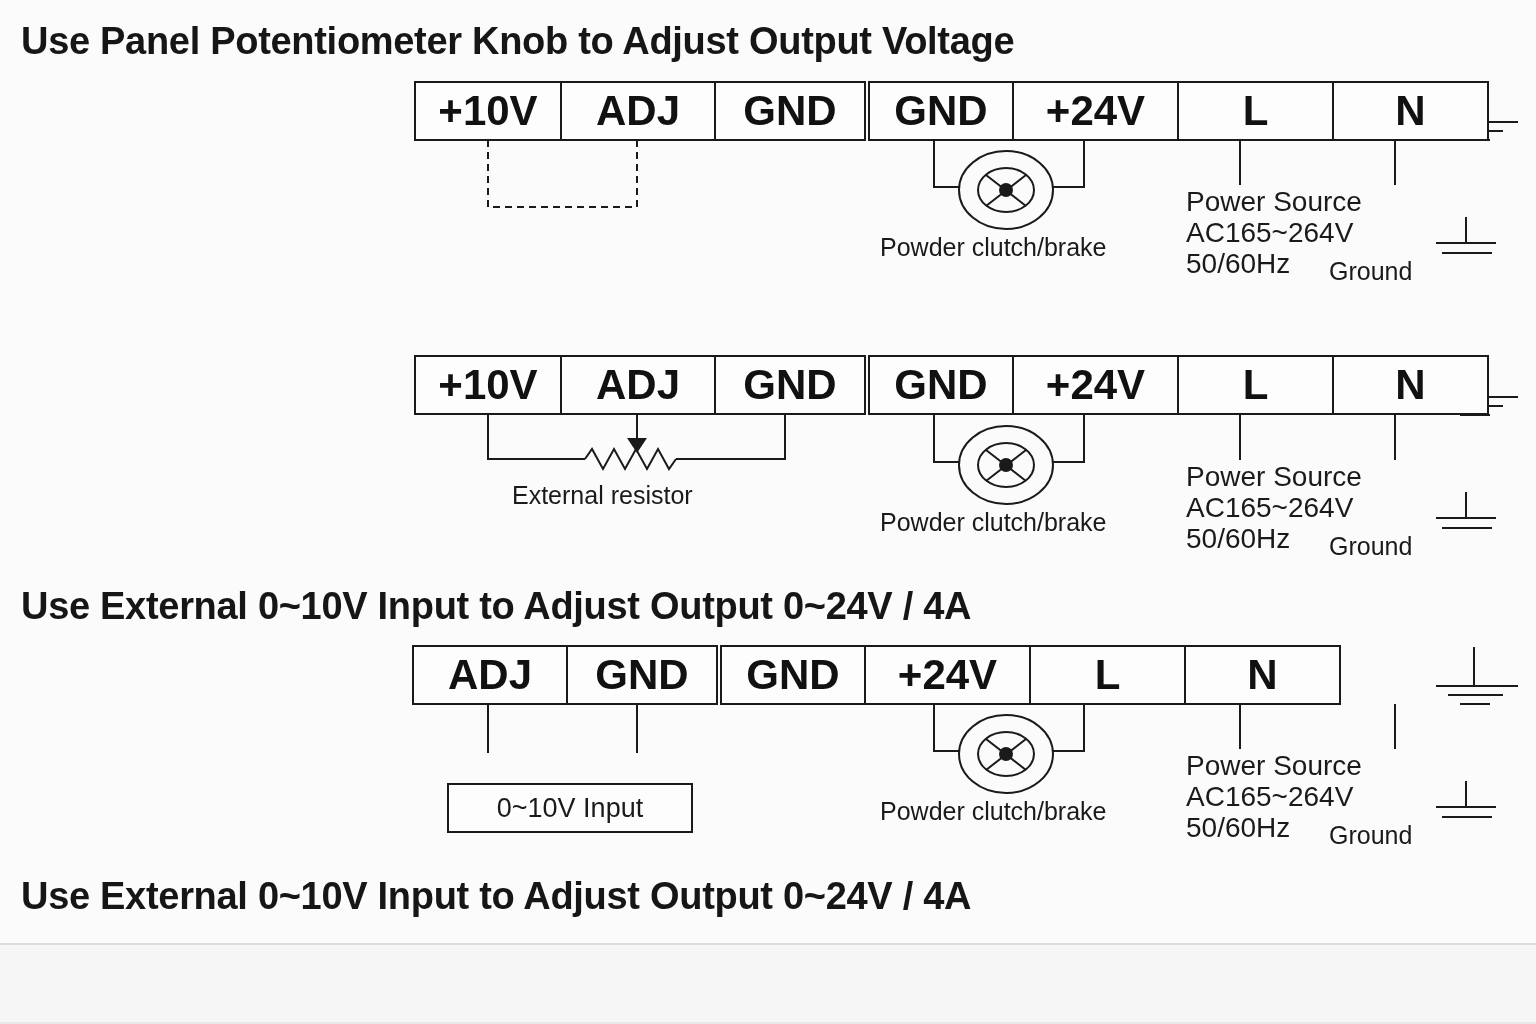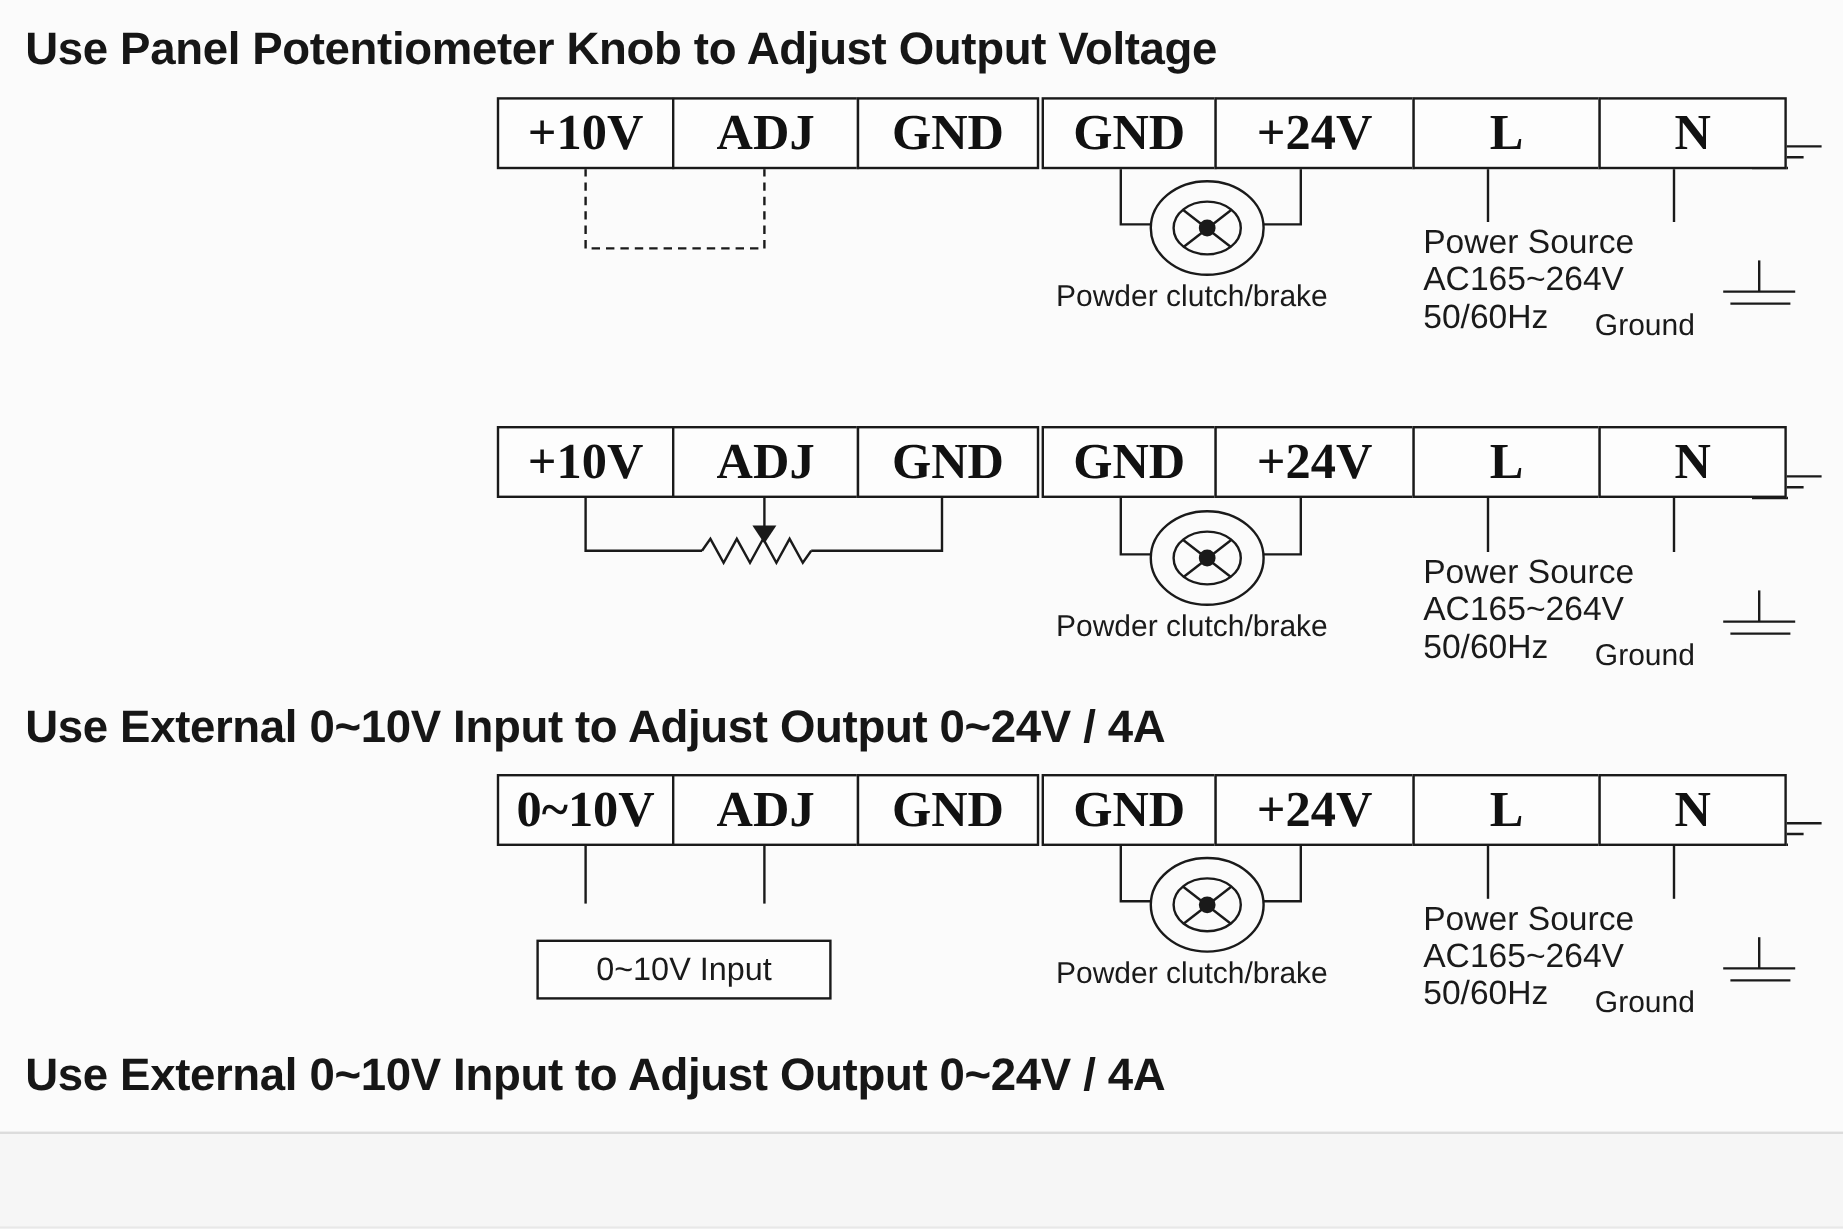--- a/index.html
+++ b/index.html
@@ -11,21 +11,21 @@
   .sec-title{
     position:absolute;left:21px;white-space:nowrap;
     font-size:38px;font-weight:600;letter-spacing:-0.3px;color:#161616;
   }
   .t1{top:20px}.t2{top:299px}.t3{top:585px}.t4{top:875px}
   .tblock{position:absolute;left:414px;display:flex;height:60px;}
   .b1{top:81px}.b2{top:355px}.b3{top:645px}
   .tcell{
     box-sizing:border-box;height:60px;border:2px solid #1a1a1a;background:#fdfdfd;
     display:flex;align-items:center;justify-content:center;
-    font-size:42px;font-weight:700;color:#111;white-space:nowrap;font-family:Liberation Serif, serif;
+    font-size:42px;font-weight:700;color:#111;white-space:nowrap;
   }
   .w1{width:148px}
   .w2{width:156px;margin-left:-2px}
   .w3{width:152px;margin-left:-2px}
   .w4{width:146px;margin-left:2px}
   .w5{width:167px;margin-left:-2px}
   .w6{width:157px;margin-left:-2px}
   .w7{width:157px;margin-left:-2px}
   .svg-overlay{position:absolute;left:0;top:0;pointer-events:none;}
   .anno{position:absolute;text-align:left;white-space:nowrap;color:#1a1a1a;}
@@ -161,31 +161,31 @@
 
   <div class="tblock b2">
     <div class="tcell w1">+10V</div>
     <div class="tcell w2">ADJ</div>
     <div class="tcell w3">GND</div>
     <div class="tcell w4">GND</div>
     <div class="tcell w5">+24V</div>
     <div class="tcell w6">L</div>
     <div class="tcell w7">N</div>
   </div>
+  <div class="anno resistor-label">External resistor</div>
   <div class="anno clutch-label cl2">Powder clutch/brake</div>
   <div class="anno power-label pw2">
     <div>Power Source</div>
     <div>AC165~264V</div>
     <div>50/60Hz</div>
   </div>
   <div class="anno ground-label gr2">Ground</div>
 
   <div class="sec-title t3">Use External 0~10V Input to Adjust Output 0~24V / 4A</div>
   <div class="tblock b3">
-    <div class="tcell w1">0~10V</div>
     <div class="tcell w2">ADJ</div>
     <div class="tcell w3">GND</div>
     <div class="tcell w4">GND</div>
     <div class="tcell w5">+24V</div>
     <div class="tcell w6">L</div>
     <div class="tcell w7">N</div>
   </div>
   <div class="input-box">
     <span>0~10V Input</span>
   </div>

